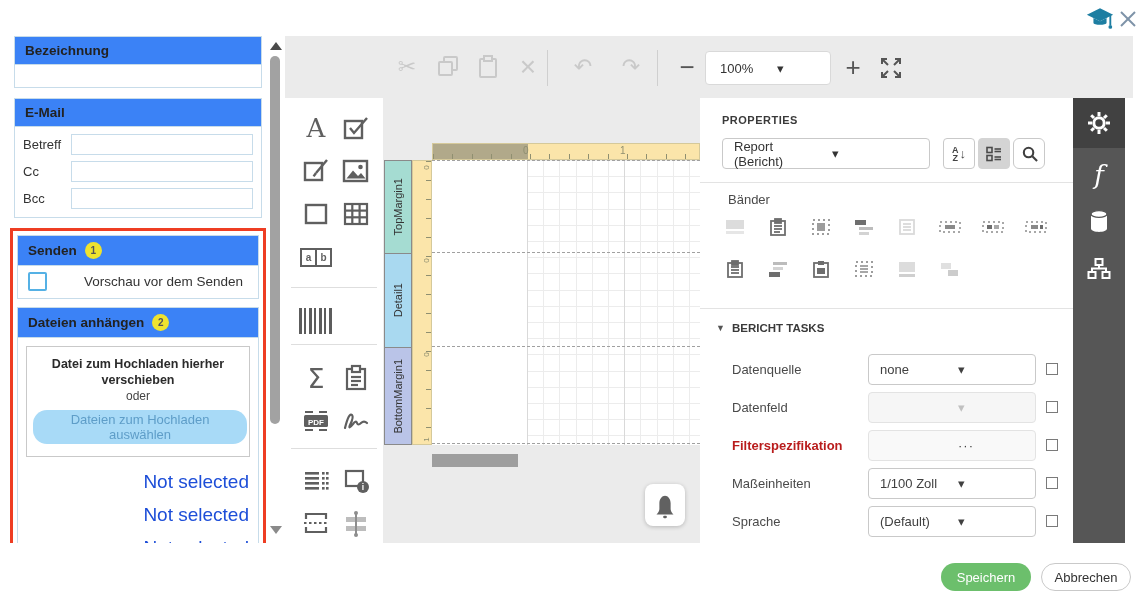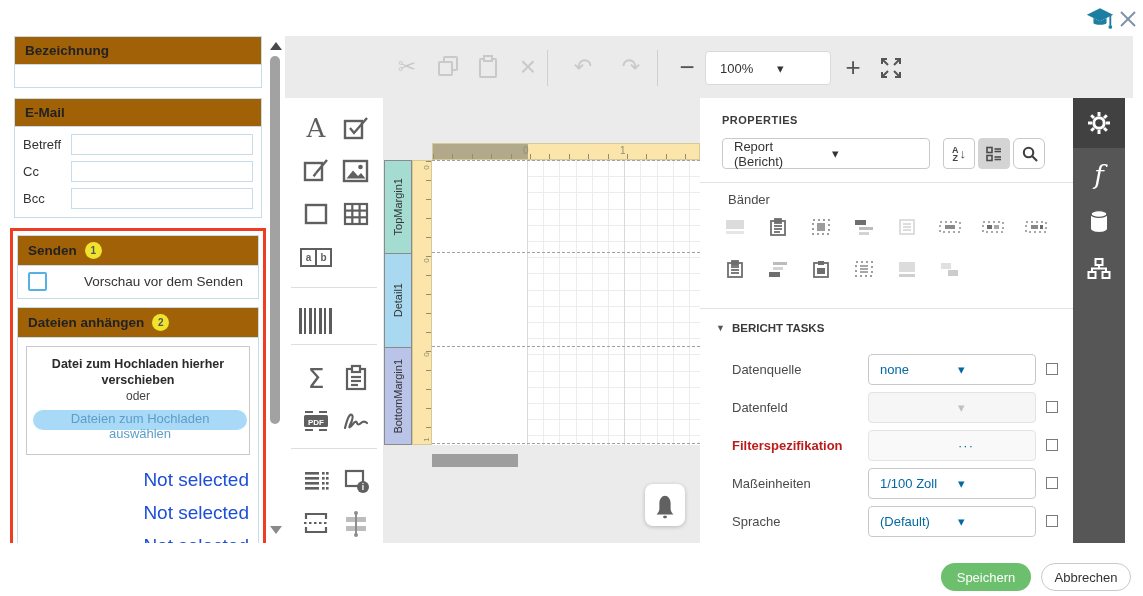--- a/index.html
+++ b/index.html
@@ -5,37 +5,37 @@
   html,body{margin:0;padding:0;background:#fff;}
   #app{position:relative;width:1143px;height:596px;background:#fff;font-family:"Liberation Sans",sans-serif;overflow:hidden;color:#333;}
   .abs{position:absolute;}
 
   
   .hdr-close{left:1117px;top:8px;width:22px;height:22px;cursor:pointer;}
 
   
   .lpanel{left:10px;top:36px;width:256px;height:507px;overflow:hidden;}
   .sec{border:1px solid #c7dcea;background:#fff;margin:0 4px;}
-  .sec-h{background:#a16207;border-bottom:1px solid #c7dcea;padding:6px 10px;font-size:13.5px;font-weight:bold;color:#222;display:flex;align-items:center;gap:8px;}
+  .sec-h{background:#3b82f6;border-bottom:1px solid #c7dcea;padding:6px 10px;font-size:13.5px;font-weight:bold;color:#222;display:flex;align-items:center;gap:8px;}
   .sec-h.noline{border-bottom:none;}
   .badge{width:17px;height:17px;border-radius:50%;background:#efe32e;color:#555;font-size:10px;font-weight:bold;display:flex;align-items:center;justify-content:center;}
   .binput{display:block;width:100%;box-sizing:border-box;height:23px;border:none;border-top:1px solid #c7dcea;outline:none;padding:0 8px;font:13px "Liberation Sans",sans-serif;}
   .frow{display:flex;align-items:center;padding:3px 8px;}
   .frow label{width:48px;font-size:13px;color:#333;}
   .frow input{flex:1;height:19px;border:1px solid #c7dcea;outline:none;padding:0 6px;font:12px "Liberation Sans",sans-serif;}
   .gap10{height:10px;} .gap8{height:8px;}
   .redbox{border:3px solid #ee3d23;margin:0;padding:4px 4px;}
   .redbox .sec{margin:0;}
   .chkrow{display:flex;align-items:center;gap:9px;padding:6px 10px 7px;}
   .bluecheck{width:15px;height:15px;border:2px solid #55b1e5;border-radius:2px;background:#fff;}
   .chkrow span{font-size:13.5px;color:#333;margin-left:28px;}
   .dropzone{margin:8px;border:1px solid #c9c9c9;padding:10px 6px 12px;text-align:center;}
   .dz-main{font-size:12.5px;font-weight:bold;color:#2b2b2b;width:200px;margin:0 auto;line-height:1.25;}
   .dz-or{font-size:12px;color:#444;margin-top:1px;}
-  .dz-btn{margin:7px auto 0;width:214px;height:20px;border:none;border-radius:14px;background:#a8daf7;color:#5e9dc8;font:13px "Liberation Sans",sans-serif;cursor:pointer;}
+  .dz-btn{margin:7px auto 0;width:214px;height:34px;border:none;border-radius:14px;background:#a8daf7;color:#5e9dc8;font:13px "Liberation Sans",sans-serif;cursor:pointer;}
   .slot{padding:6px 9px 5px;font-size:19px;color:#1d4ed8;text-align:right;}
   
   .lscroll{left:268px;top:36px;width:15px;height:507px;}
   .tri-up{position:absolute;left:2px;top:6px;width:0;height:0;border-left:6px solid transparent;border-right:6px solid transparent;border-bottom:8px solid #4a4a4a;}
   .lthumb{position:absolute;left:2px;top:20px;width:10px;height:368px;background:#a2a2a2;border-radius:5px;}
   .tri-dn{position:absolute;left:2px;top:490px;width:0;height:0;border-left:6px solid transparent;border-right:6px solid transparent;border-top:8px solid #8a8a8a;}
 
   
   .main{left:285px;top:36px;width:848px;height:507px;background:#fff;}
   .mtoolbar{position:absolute;left:0;top:0;width:848px;height:62px;background:#ebebeb;}
@@ -98,21 +98,21 @@
   .azbox .ar{font-size:13px;color:#444;}
   .pdivider{position:absolute;left:0;width:100%;height:1px;background:#e3e3e3;}
   .plabel{position:absolute;left:28px;font-size:13px;color:#4a4a4a;}
   .bicon{position:absolute;width:26px;height:22px;display:flex;align-items:center;justify-content:center;cursor:pointer;}
   .thdr{position:absolute;left:16px;top:224px;font-size:11.5px;font-weight:bold;color:#3a3a3a;display:flex;align-items:center;gap:7px;cursor:pointer;}
   .thdr .tri{font-size:9px;color:#555;}
   .prow{position:absolute;left:16px;width:100%;height:31px;text-decoration:underline;}
   .prow .lbl{position:absolute;left:16px;top:0;line-height:31px;font-size:13px;color:#4a4a4a;}
   .prow .lbl.bold{font-weight:bold;color:#b91c1c;}
   .pctl{position:absolute;left:152px;top:0;width:168px;height:31px;box-sizing:border-box;border:1px solid #c9c9c9;border-radius:4px;background:#fff;display:flex;align-items:center;cursor:pointer;}
-  .pctl span{flex:1;padding-left:11px;font-size:13px;color:#0369a1;white-space:nowrap;}
+  .pctl span{flex:1;padding-left:11px;font-size:13px;color:#404040;white-space:nowrap;}
   .pctl.disabled{background:#f6f6f6;border-color:#e3e3e3;cursor:default;}
   .pctl.disabled .caret{color:#c0c0c0;}
   .pctl.ellip{background:#f9f9f9;border-color:#e3e3e3;}
   .dots{color:#9a9a9a;font-size:13px;padding-right:10px;letter-spacing:1px;}
   .pcheck{position:absolute;left:330px;top:9px;width:12px;height:12px;box-sizing:border-box;border:1.5px solid #7a7a7a;background:#fff;cursor:pointer;}
 
   
   .rail{position:absolute;left:788px;top:62px;width:52px;height:445px;background:#565656;}
   .ritem{position:absolute;left:0;width:52px;height:50px;display:flex;align-items:center;justify-content:center;cursor:pointer;}
   .ritem.active{background:#414141;}

